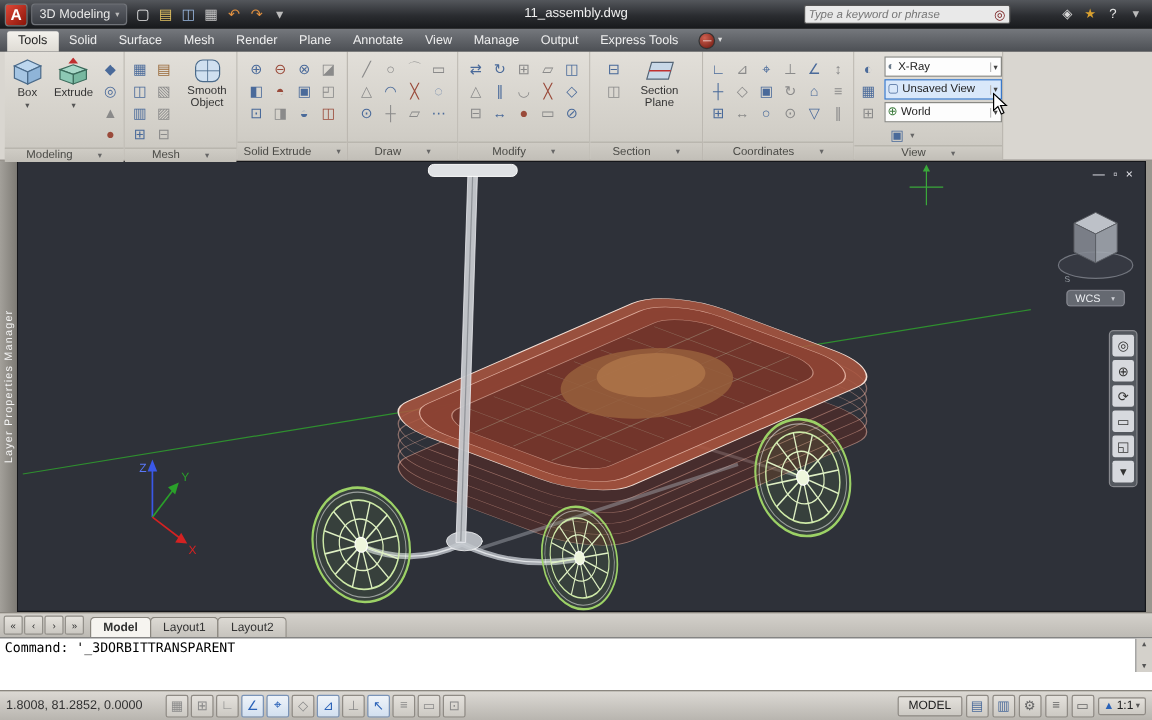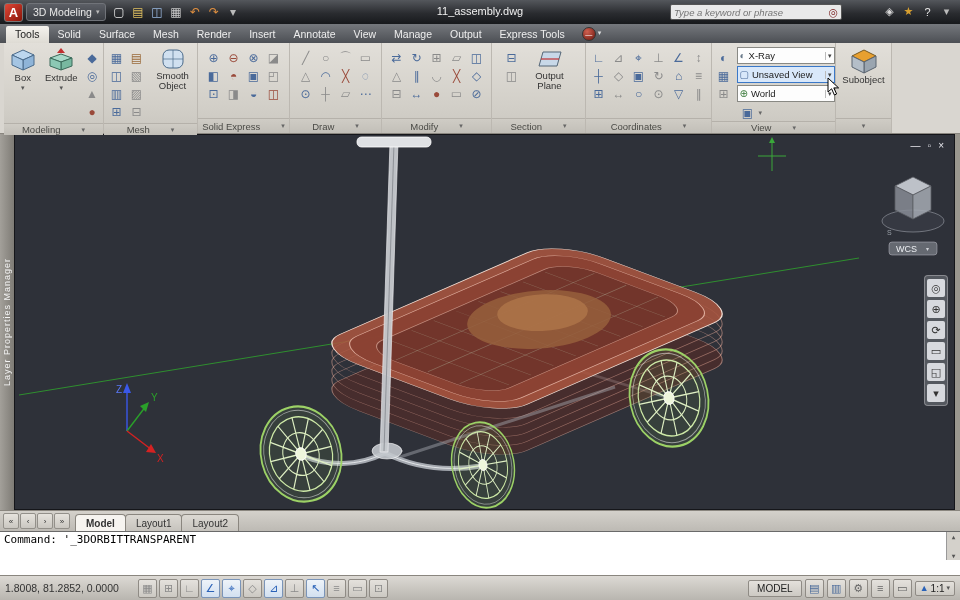--- a/index.html
+++ b/index.html
@@ -129,21 +129,21 @@
   </div>
 
   <div class="tabrow">
     <div class="tabs">
 
     <div class="rtab active">Tools</div>
         <div class="rtab">Solid</div>
         <div class="rtab">Surface</div>
         <div class="rtab">Mesh</div>
         <div class="rtab">Render</div>
-        <div class="rtab">Insert</div>
+        <div class="rtab">Plane</div>
         <div class="rtab">Annotate</div>
         <div class="rtab">View</div>
         <div class="rtab">Manage</div>
         <div class="rtab">Output</div>
         <div class="rtab">Express Tools</div>
       </div>
     <div class="ribmin">—</div>
     <div class="ribmincaret">▾</div>
   </div>
 
@@ -224,21 +224,21 @@
             <span class="ric" style="color: rgb(154, 74, 58);">◓</span>
             <span class="ric" style="color: rgb(74, 106, 154);">▣</span>
             <span class="ric" style="color: rgb(138, 138, 138);">◰</span>
             <span class="ric" style="color: rgb(74, 106, 154);">⊡</span>
             <span class="ric" style="color: rgb(138, 138, 138);">◨</span>
             <span class="ric" style="color: rgb(74, 106, 154);">◒</span>
             <span class="ric" style="color: rgb(154, 74, 58);">◫</span>
           </div>
       </div>
       <div class="plabel">
-          <span>Solid Express</span>
+          <span>Solid Extrude</span>
           <span class="pcaret">▾</span>
         </div>
     </div>
 
     <div class="panel p-draw">
       <div class="pc">
         <div class="icongrid g4">
 
         <span class="ric" style="color: rgb(138, 138, 138);">╱</span>
             <span class="ric" style="color: rgb(138, 138, 138);">○</span>
@@ -292,21 +292,21 @@
         <div class="iconcol">
 
         <span class="ric" style="color: rgb(74, 106, 154);">⊟</span>
             <span class="ric" style="color: rgb(138, 138, 138);">◫</span>
           </div>
         <div class="bigbtn" style="width:54px">
           <svg width="26" height="22" viewBox="0 0 26 22">
               <polygon points="6,4 24,4 20,18 2,18" fill="#c8d8e8" stroke="#567"></polygon>
               <line x1="4" y1="11" x2="22" y2="11" stroke="#c03030" stroke-width="1.2"></line>
             </svg>
-          <span class="blabel">Output Plane</span>
+          <span class="blabel">Section Plane</span>
         </div>
       </div>
       <div class="plabel">
           <span>Section</span>
           <span class="pcaret">▾</span>
         </div>
     </div>
 
     <div class="panel p-coords">
       <div class="pc">
@@ -367,35 +367,20 @@
             <span class="pcaret">▾</span>
           </div>
         </div>
       </div>
       <div class="plabel">
           <span>View</span>
           <span class="pcaret">▾</span>
         </div>
     </div>
 
-    <div class="panel p-subobject">
-      <div class="pc">
-        <div class="bigbtn" style="width:52px">
-          <svg width="28" height="26" viewBox="0 0 28 26">
-              <polygon points="14,2 26,8 14,14 2,8" fill="#e8a030" stroke="#7a5a20"></polygon>
-              <polygon points="26,8 26,19 14,25 14,14" fill="#9aa5b0" stroke="#5a6470"></polygon>
-              <polygon points="2,8 14,14 14,25 2,19" fill="#b4bec8" stroke="#5a6470"></polygon>
-            </svg>
-          <span class="blabel">Subobject</span>
-        </div>
-      </div>
-      <div class="plabel">
-          <span class="pcaret">▾</span>
-        </div>
-    </div>
 
 
   </div>
 
   <div class="leftstrip">
     <span class="vtext">Layer Properties Manager</span>
   </div>
 
   <div class="viewport">
     <svg width="941" height="376" viewBox="0 0 941 376">

